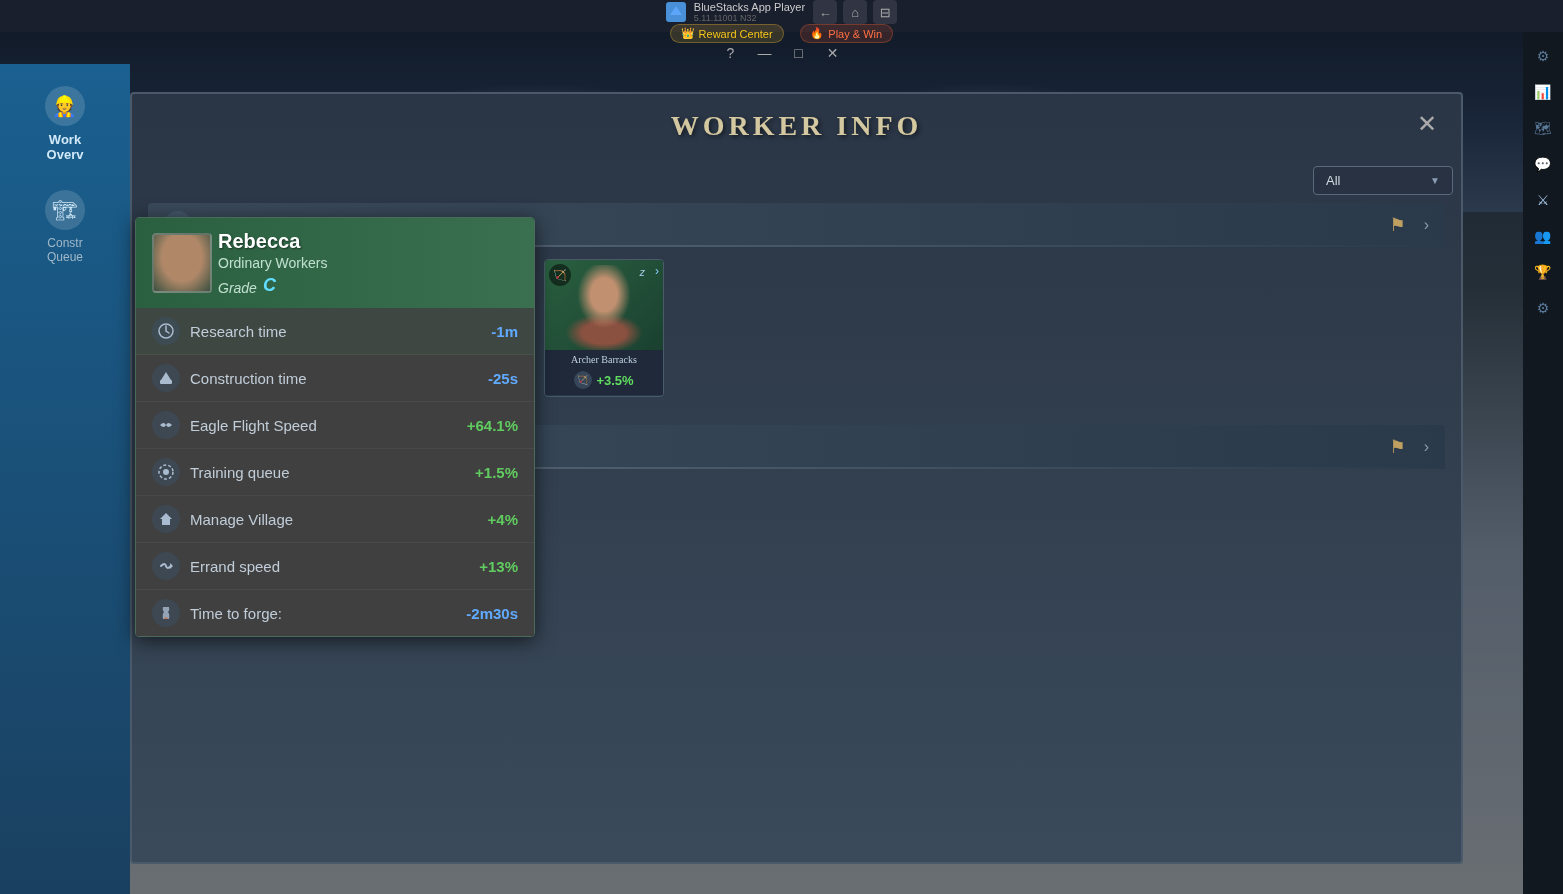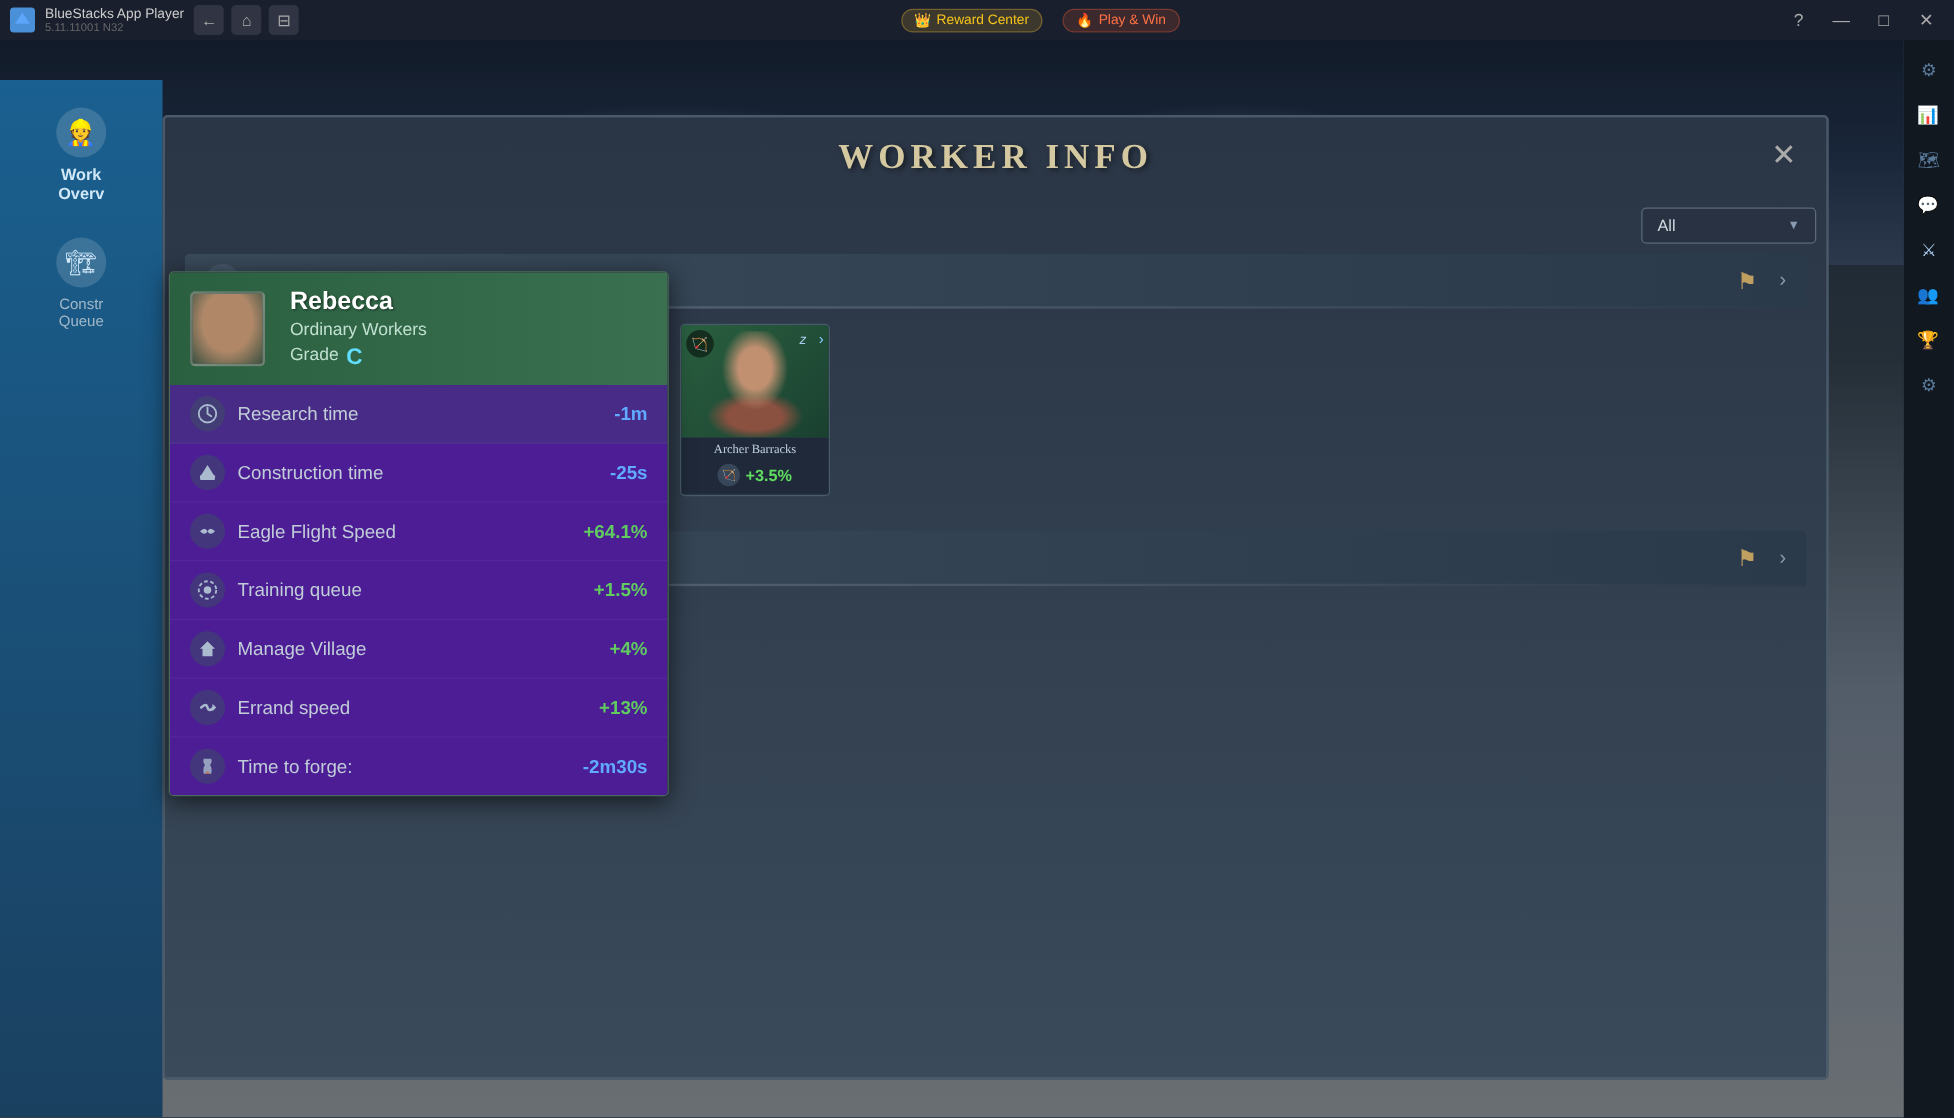--- a/index.html
+++ b/index.html
@@ -16,20 +16,21 @@
     .titlebar {
       position: absolute;
       top: 0; left: 0; right: 0;
       height: 32px;
       background: #1a1f2e;
       display: flex;
       align-items: center;
       justify-content: space-between;
       padding: 0 8px;
       z-index: 100;
+      flex-direction: column;
     }
     .titlebar-left {
       display: flex;
       align-items: center;
       gap: 8px;
     }
     .titlebar-logo {
       width: 20px; height: 20px;
       background: #4a90d9;
       border-radius: 3px;
@@ -339,21 +340,21 @@
       z-index: 50;
       overflow: hidden;
       box-shadow: 0 4px 20px rgba(0,0,0,0.6);
     }
 
     .tooltip-header {
       background: linear-gradient(90deg, #2a6040 0%, #3a7050 100%);
       padding: 12px 16px;
       display: flex;
       align-items: center;
-      gap: 20px;
+      gap: 6px;
     }
     .tooltip-avatar {
       width: 60px; height: 60px;
       background: linear-gradient(135deg, #5a7060 0%, #3a5040 100%);
       border: 2px solid rgba(255,255,255,0.2);
       border-radius: 4px;
       overflow: hidden;
       position: relative;
       flex-shrink: 0;
     }
@@ -370,36 +371,37 @@
       color: white;
       text-shadow: 1px 1px 2px rgba(0,0,0,0.5);
     }
     .tooltip-class {
       font-size: 14px;
       color: #c0e0d0;
       margin-top: 2px;
     }
     .tooltip-grade-row {
       display: flex;
-      align-items: flex-start;
+      align-items: flex-end;
       gap: 6px;
       margin-top: 4px;
+      font-style: italic;
     }
     .tooltip-grade-label {
       font-size: 14px;
       color: #c0e0d0;
     }
     .tooltip-grade-value {
       font-size: 18px;
       font-weight: bold;
       color: #60ddff;
     }
 
     .tooltip-stats {
-      background: #4c1d95;
+      background: #404040;
     }
     .tooltip-stat-row {
       display: flex;
       align-items: center;
       padding: 9px 16px;
       border-bottom: 1px solid rgba(255,255,255,0.05);
     }
     .tooltip-stat-row:last-child {
       border-bottom: none;
     }

